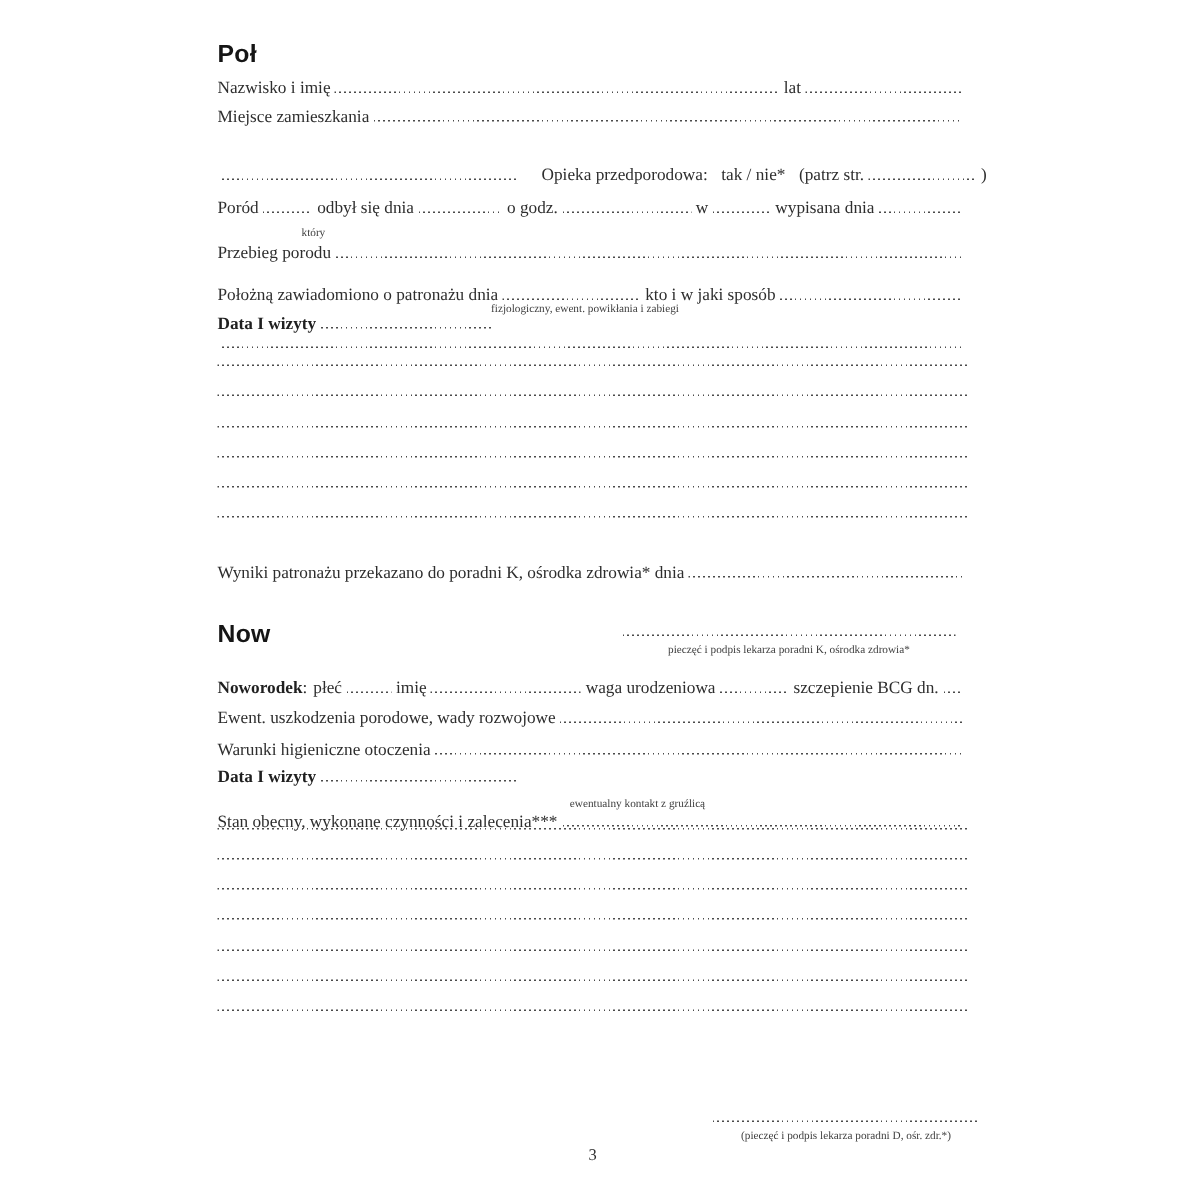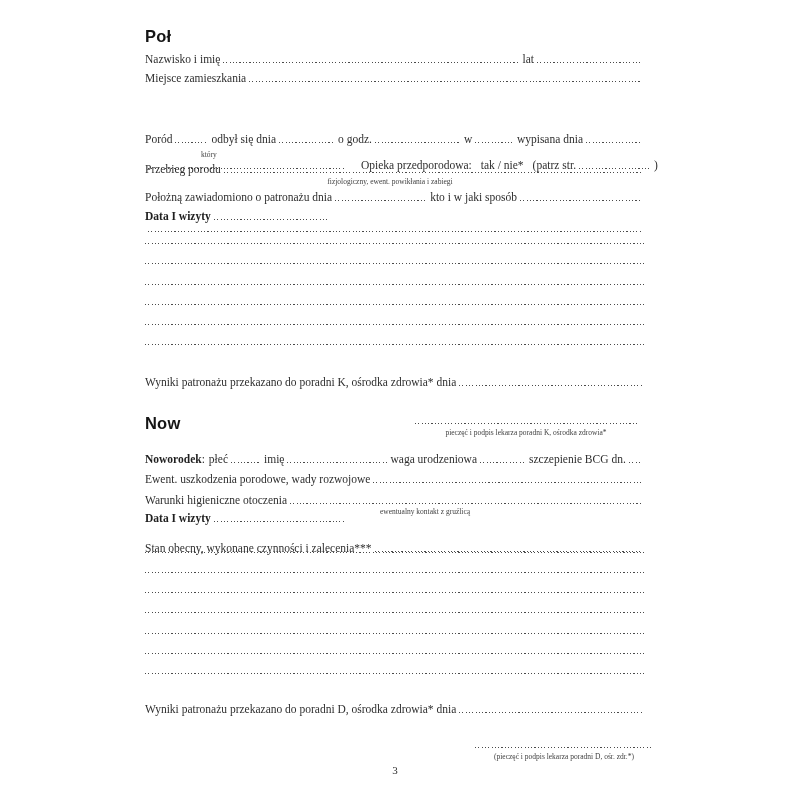--- a/index.html
+++ b/index.html
@@ -25,21 +25,21 @@
   .bold{font-weight:bold;color:#1f1f1f;}
   .leader{
     display:block;height:1px;align-self:baseline;
     background-image:repeating-linear-gradient(to right,#4a4a4a 0,#4a4a4a 1.1px,transparent 1.1px,transparent 3.3px);
     margin:0 3px;
   }
   .leader.fill{flex:1 1 auto;min-width:8px;}
   .sub{
     position:absolute;font-size:7.5px;color:#3f3f3f;line-height:9px;white-space:nowrap;
   }
-  .sub.center{text-align:center;}
+  .sub.center{text-align:center;margin-top:24px;}
   .blank-lines{position:absolute;left:0;right:0;display:block;}
   .blank-lines .ruled{
     display:flex;align-items:flex-end;
   }
   .blank-lines .ruled .leader{width:100%;margin:0;}
   .sig-block{position:absolute;display:block;}
   .sig-line{height:1px;
     background-image:repeating-linear-gradient(to right,#4a4a4a 0,#4a4a4a 1.1px,transparent 1.1px,transparent 3.3px);}
   .sig-caption{font-size:7.5px;color:#3f3f3f;text-align:center;margin-top:4px;white-space:nowrap;}
   .page-num{
@@ -84,21 +84,21 @@
   .w-b1{flex:0 0 33px;}
   .w-b2{flex:0 0 56px;}
   .w-b3{flex:0 0 86px;}
   .w-b5{flex:0 0 56px;}
   .w-mid{flex:0 0 92px;}
   .w-visit1{flex:0 0 115px;}
   .w-visit2{flex:0 0 130px;}
   .w-nb1{flex:0 0 30px;}
   .w-nb2{flex:0 0 100px;}
   .w-nb3{flex:0 0 46px;}
-  .opt-space{margin-left:12px;margin-top:48px;}
+  .opt-space{margin-left:12px;}
   .opt-space2{margin-left:9px;}
 </style>
 </head>
 <body>
 
 <div class="sheet">
   <div class="content">
 
     <div id="h-pol" class="heading">Poł</div>
 
@@ -244,24 +244,20 @@
           <div class="leader"></div>
         </div>
         <div class="ruled">
           <div class="leader"></div>
         </div>
         <div class="ruled">
           <div class="leader"></div>
         </div>
       </div>
 
-    <div id="r-results2" class="row">
-      <span class="lbl">Wyniki patronażu przekazano do poradni D, ośrodka zdrowia* dnia</span>
-      <div class="leader fill"></div>
-    </div>
 
     <div id="sig-d" class="sig-block">
       <div class="sig-line"></div>
       <div class="sig-caption">(pieczęć i podpis lekarza poradni D, ośr. zdr.*)</div>
     </div>
 
     <div id="pagenum" class="page-num">3</div>
 
   </div>
 </div>

